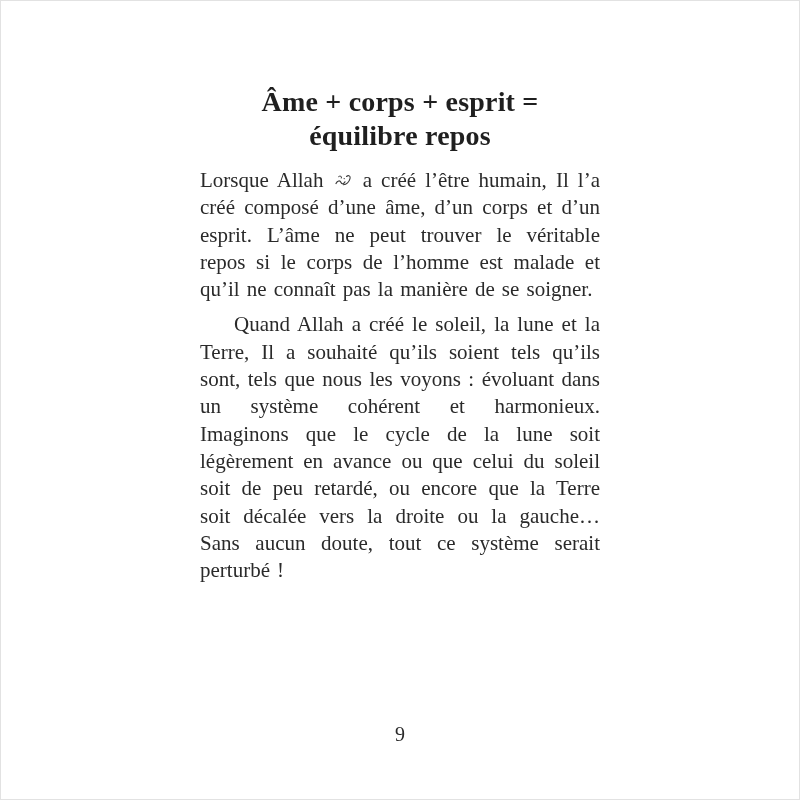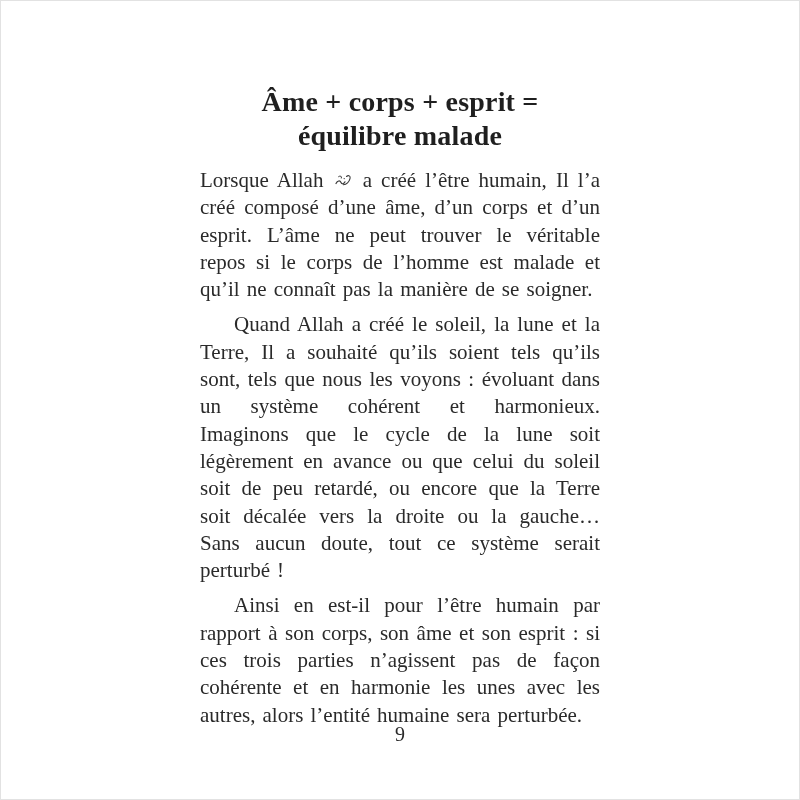--- a/index.html
+++ b/index.html
@@ -61,32 +61,31 @@
   }
 </style>
 </head>
 <body>
 
 <div class="page">
   <div class="content">
 
     <h1 class="title">
       <span>Âme + corps + esprit =</span><br>
-      <span>équilibre malade</span>
+      <span>équilibre repos</span>
     </h1>
 
     <p class="body-par"><span>Lorsque Allah</span>
       <svg class="honorific" width="19" height="15" viewBox="0 0 19 15" aria-hidden="true">
         <path d="M2 10.5 C3.5 7.5 6 7.2 7 9.5 C7.8 11.3 10 11.2 11 8.8" stroke="#3a3a3a" fill="none" stroke-width="1.2" stroke-linecap="round"></path>
         <path d="M12.5 3.5 C14.5 1.8 16.8 2.8 16 5.6 C15.2 8.6 12.4 11.4 9.2 11.8" stroke="#3a3a3a" fill="none" stroke-width="1.1" stroke-linecap="round"></path>
         <path d="M4.6 3.6 C6.2 2.4 8.2 3.1 7.4 5.1" stroke="#3a3a3a" fill="none" stroke-width="1" stroke-linecap="round"></path>
         <circle cx="10.2" cy="5.6" r="0.7" fill="#3a3a3a"></circle>
       </svg>
       <span>a créé l’être humain, Il l’a créé composé d’une âme, d’un corps et d’un esprit. L’âme ne peut trouver le véritable repos si le corps de l’homme est malade et qu’il ne connaît pas la manière de se soigner.</span></p>
 
     <p class="body-par indent">Quand Allah a créé le soleil, la lune et la Terre, Il a souhaité qu’ils soient tels qu’ils sont, tels que nous les voyons&nbsp;: évoluant dans un système cohérent et harmonieux. Imaginons que le cycle de la lune soit légèrement en avance ou que celui du soleil soit de peu retardé, ou encore que la Terre soit décalée vers la droite ou la gauche… Sans aucun doute, tout ce système serait perturbé&nbsp;!</p>
 
-    <p class="body-par indent">Ainsi en est-il pour l’être humain par rapport à son corps, son âme et son esprit&nbsp;: si ces trois parties n’agissent pas de façon cohérente et en harmonie les unes avec les autres, alors l’entité humaine sera perturbée.</p>
 
   </div>
 
   <div class="pagenum">9</div>
 </div>
 
 </body></html>

